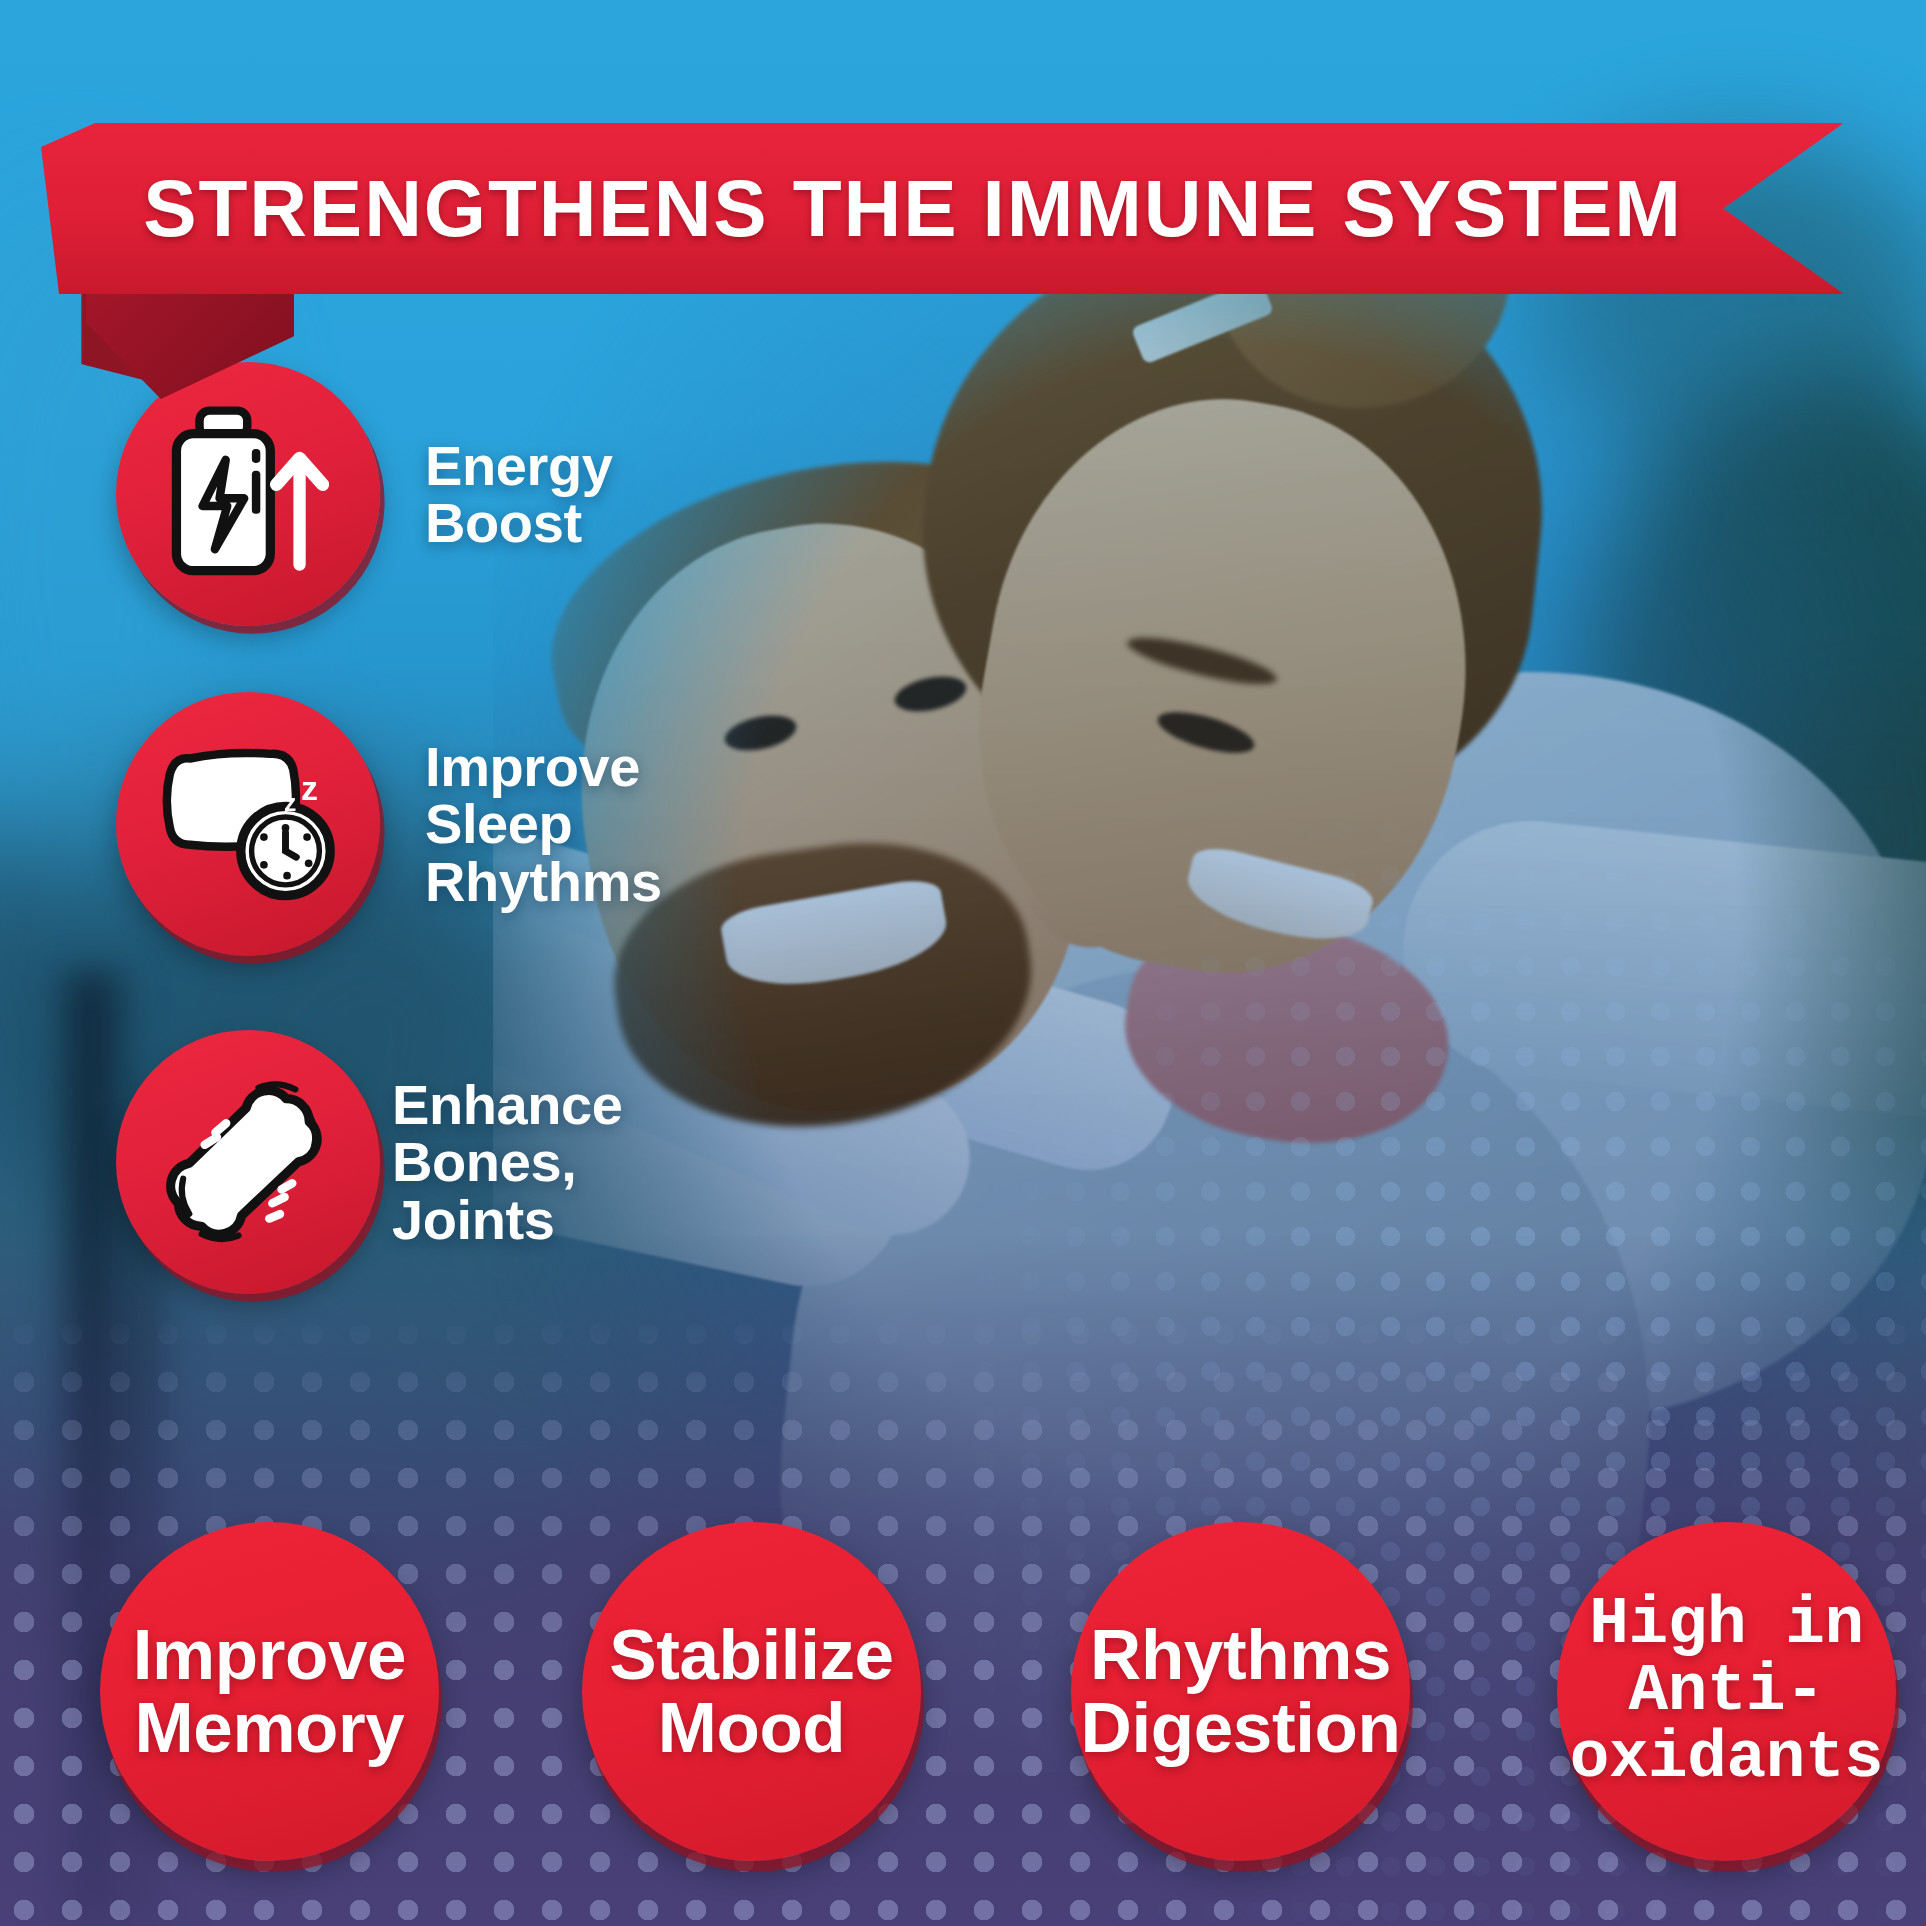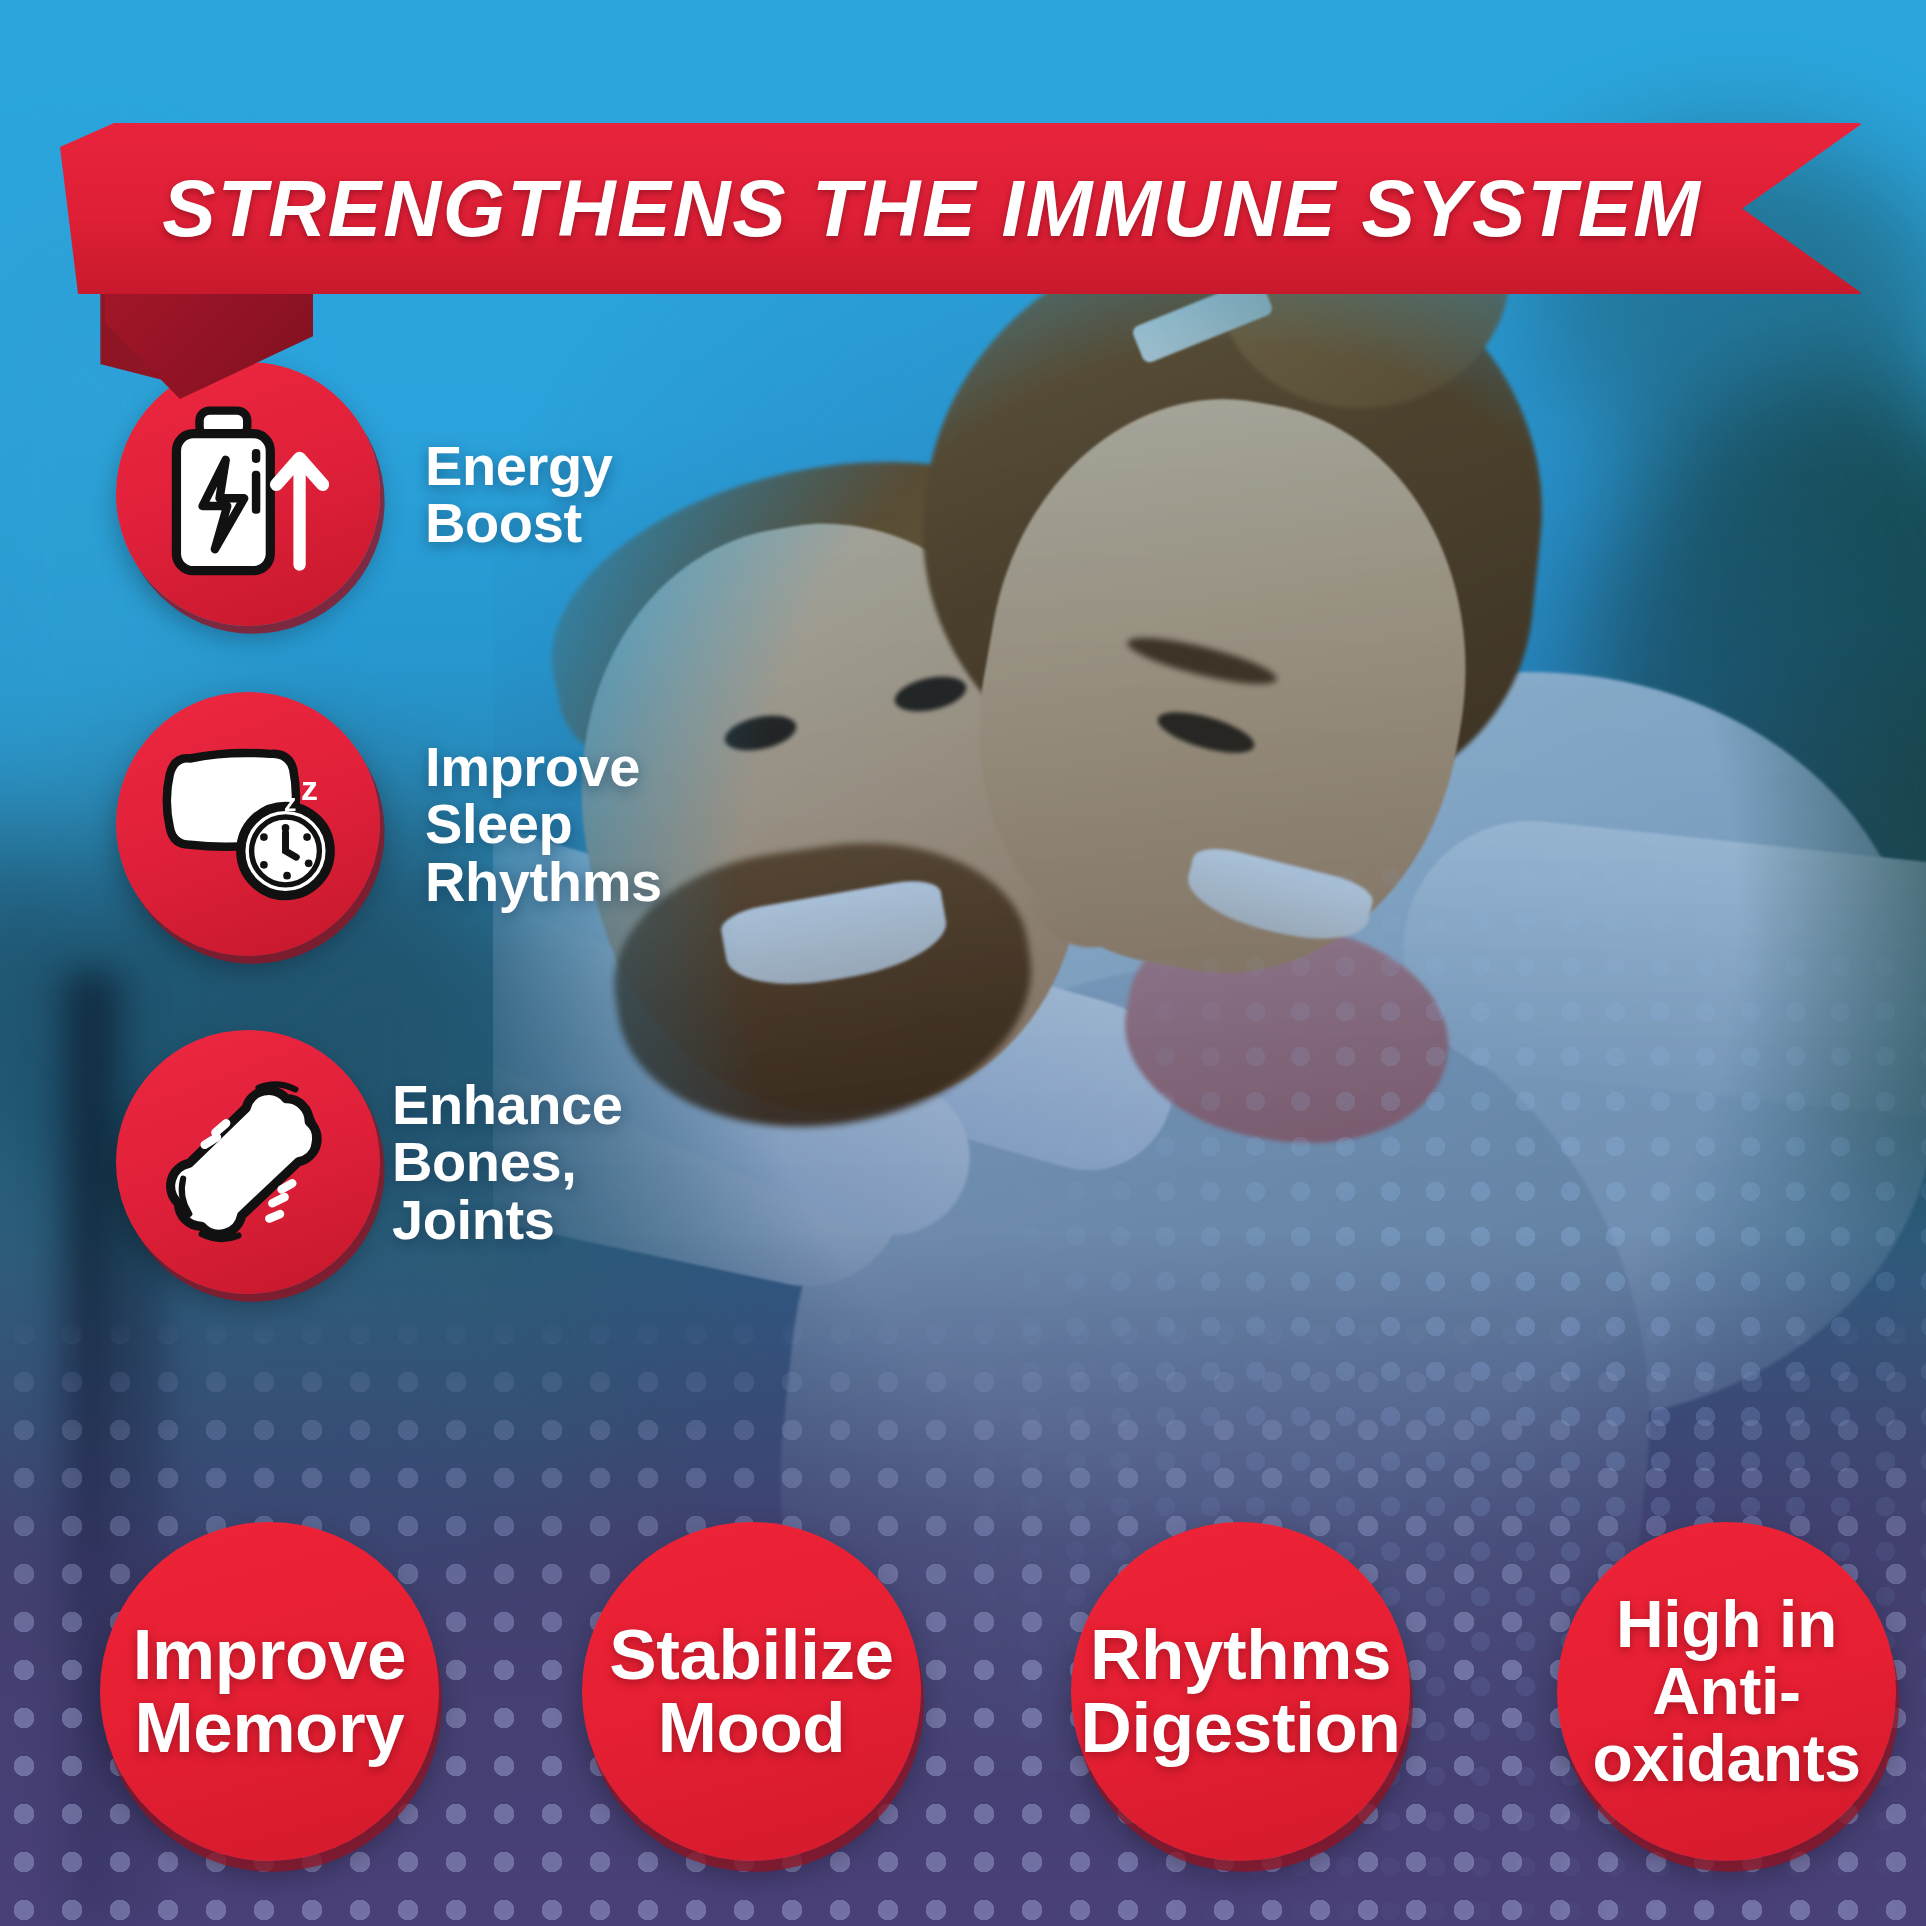--- a/index.html
+++ b/index.html
@@ -197,23 +197,22 @@
     mix-blend-mode:multiply;
   }
   .photo-mask{
     position:absolute;inset:0;
     -webkit-mask-image:radial-gradient(ellipse 58% 60% at 52% 46%, #000 60%, rgba(0,0,0,0) 100%);
             mask-image:radial-gradient(ellipse 58% 60% at 52% 46%, #000 60%, rgba(0,0,0,0) 100%);
   }
 
   
   .banner{
-    position:absolute;left:60px;top:123px;width:1803px;height:214px;
+    position:absolute;left:41px;top:123px;width:1803px;height:214px;
     z-index:40;
-    font-style:italic;
   }
   .banner-shadow{
     position:absolute;left:40px;top:163px;width:139px;height:100px;
     background:#8E1523;
     clip-path:polygon(0 0,100% 0,62% 100%,0 78%);
     filter:blur(0.8px);
   }
   .banner-fold{
     position:absolute;left:45px;top:160px;width:208px;height:116px;
     background:linear-gradient(135deg,#A5162A,#7E101F);
@@ -295,21 +294,21 @@
     text-align:center;
     letter-spacing:-0.4px;
     white-space:pre-line;
     text-shadow:0 3.1px 9.2px rgba(120,12,24,.55);
     width:478px;
   }
   .bg0{left:100px;}
   .bg1{left:582px;justify-content:flex-end;}
   .bg2{left:1071px;}
   .bg3{left:1557px;}
-  .bg3 .badge-label{font-size:66px;}
+  .bg3 .badge-label{font-size:66px;font-family:Liberation Mono, monospace;}
 </style>
 </head>
 <body>
 
 <div id="poster">
 
   <div class="bg-base"></div>
   <div class="bg-blobs">
     <div class="blob b1"></div>
       <div class="blob b2"></div>

